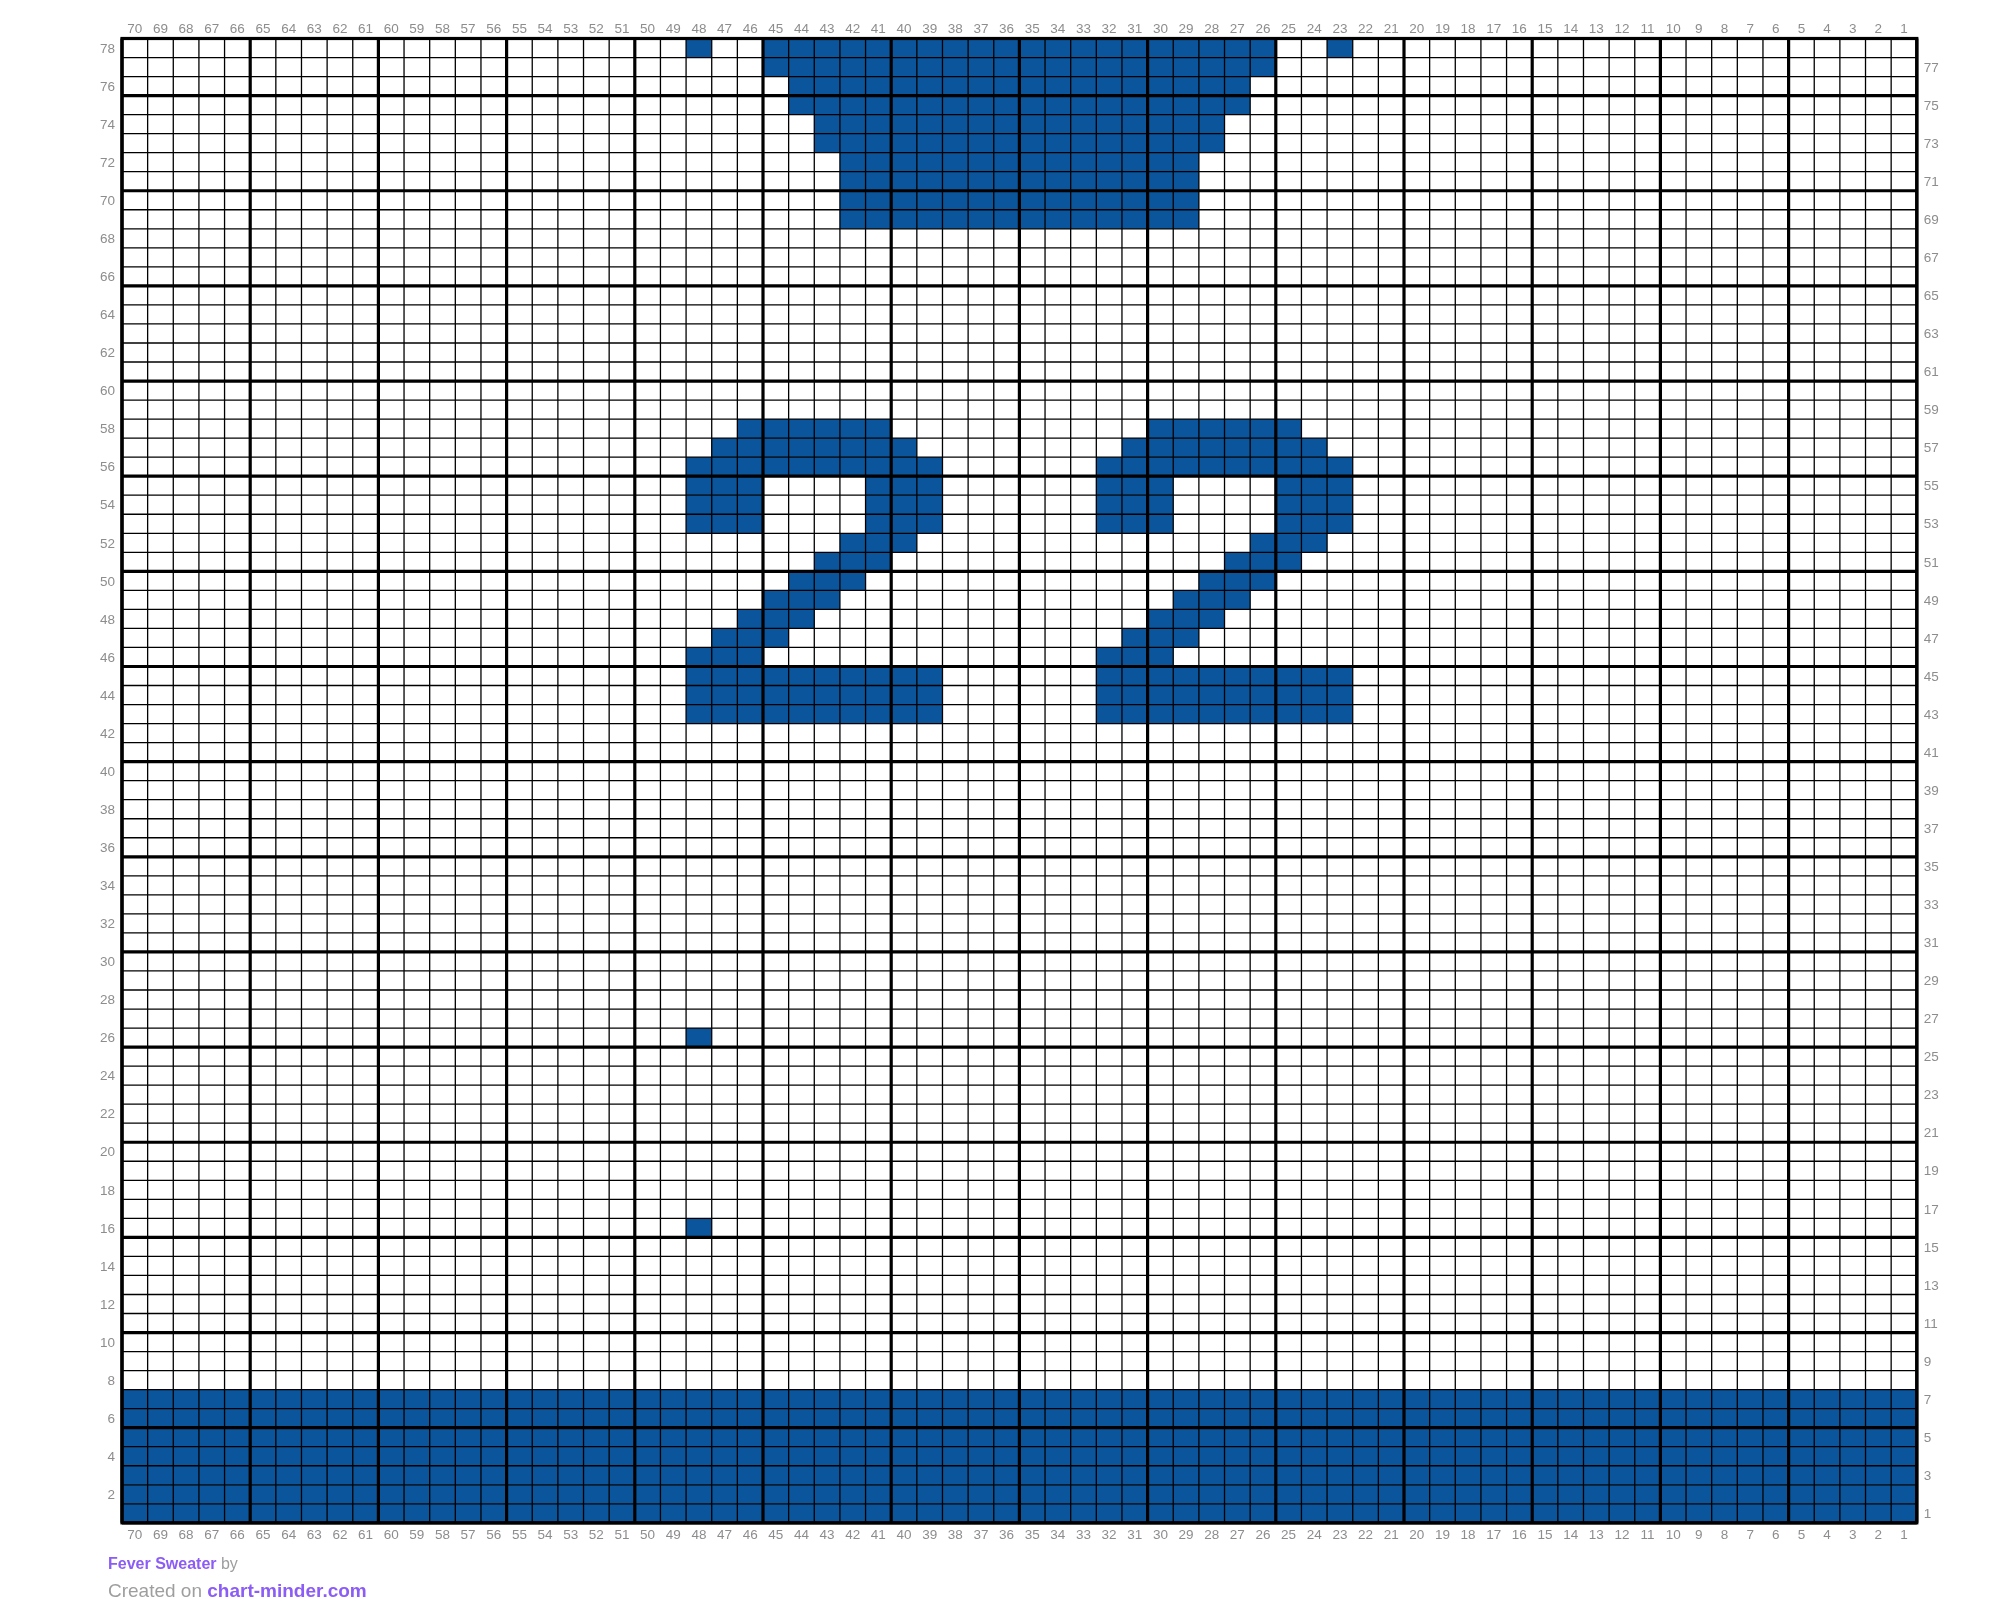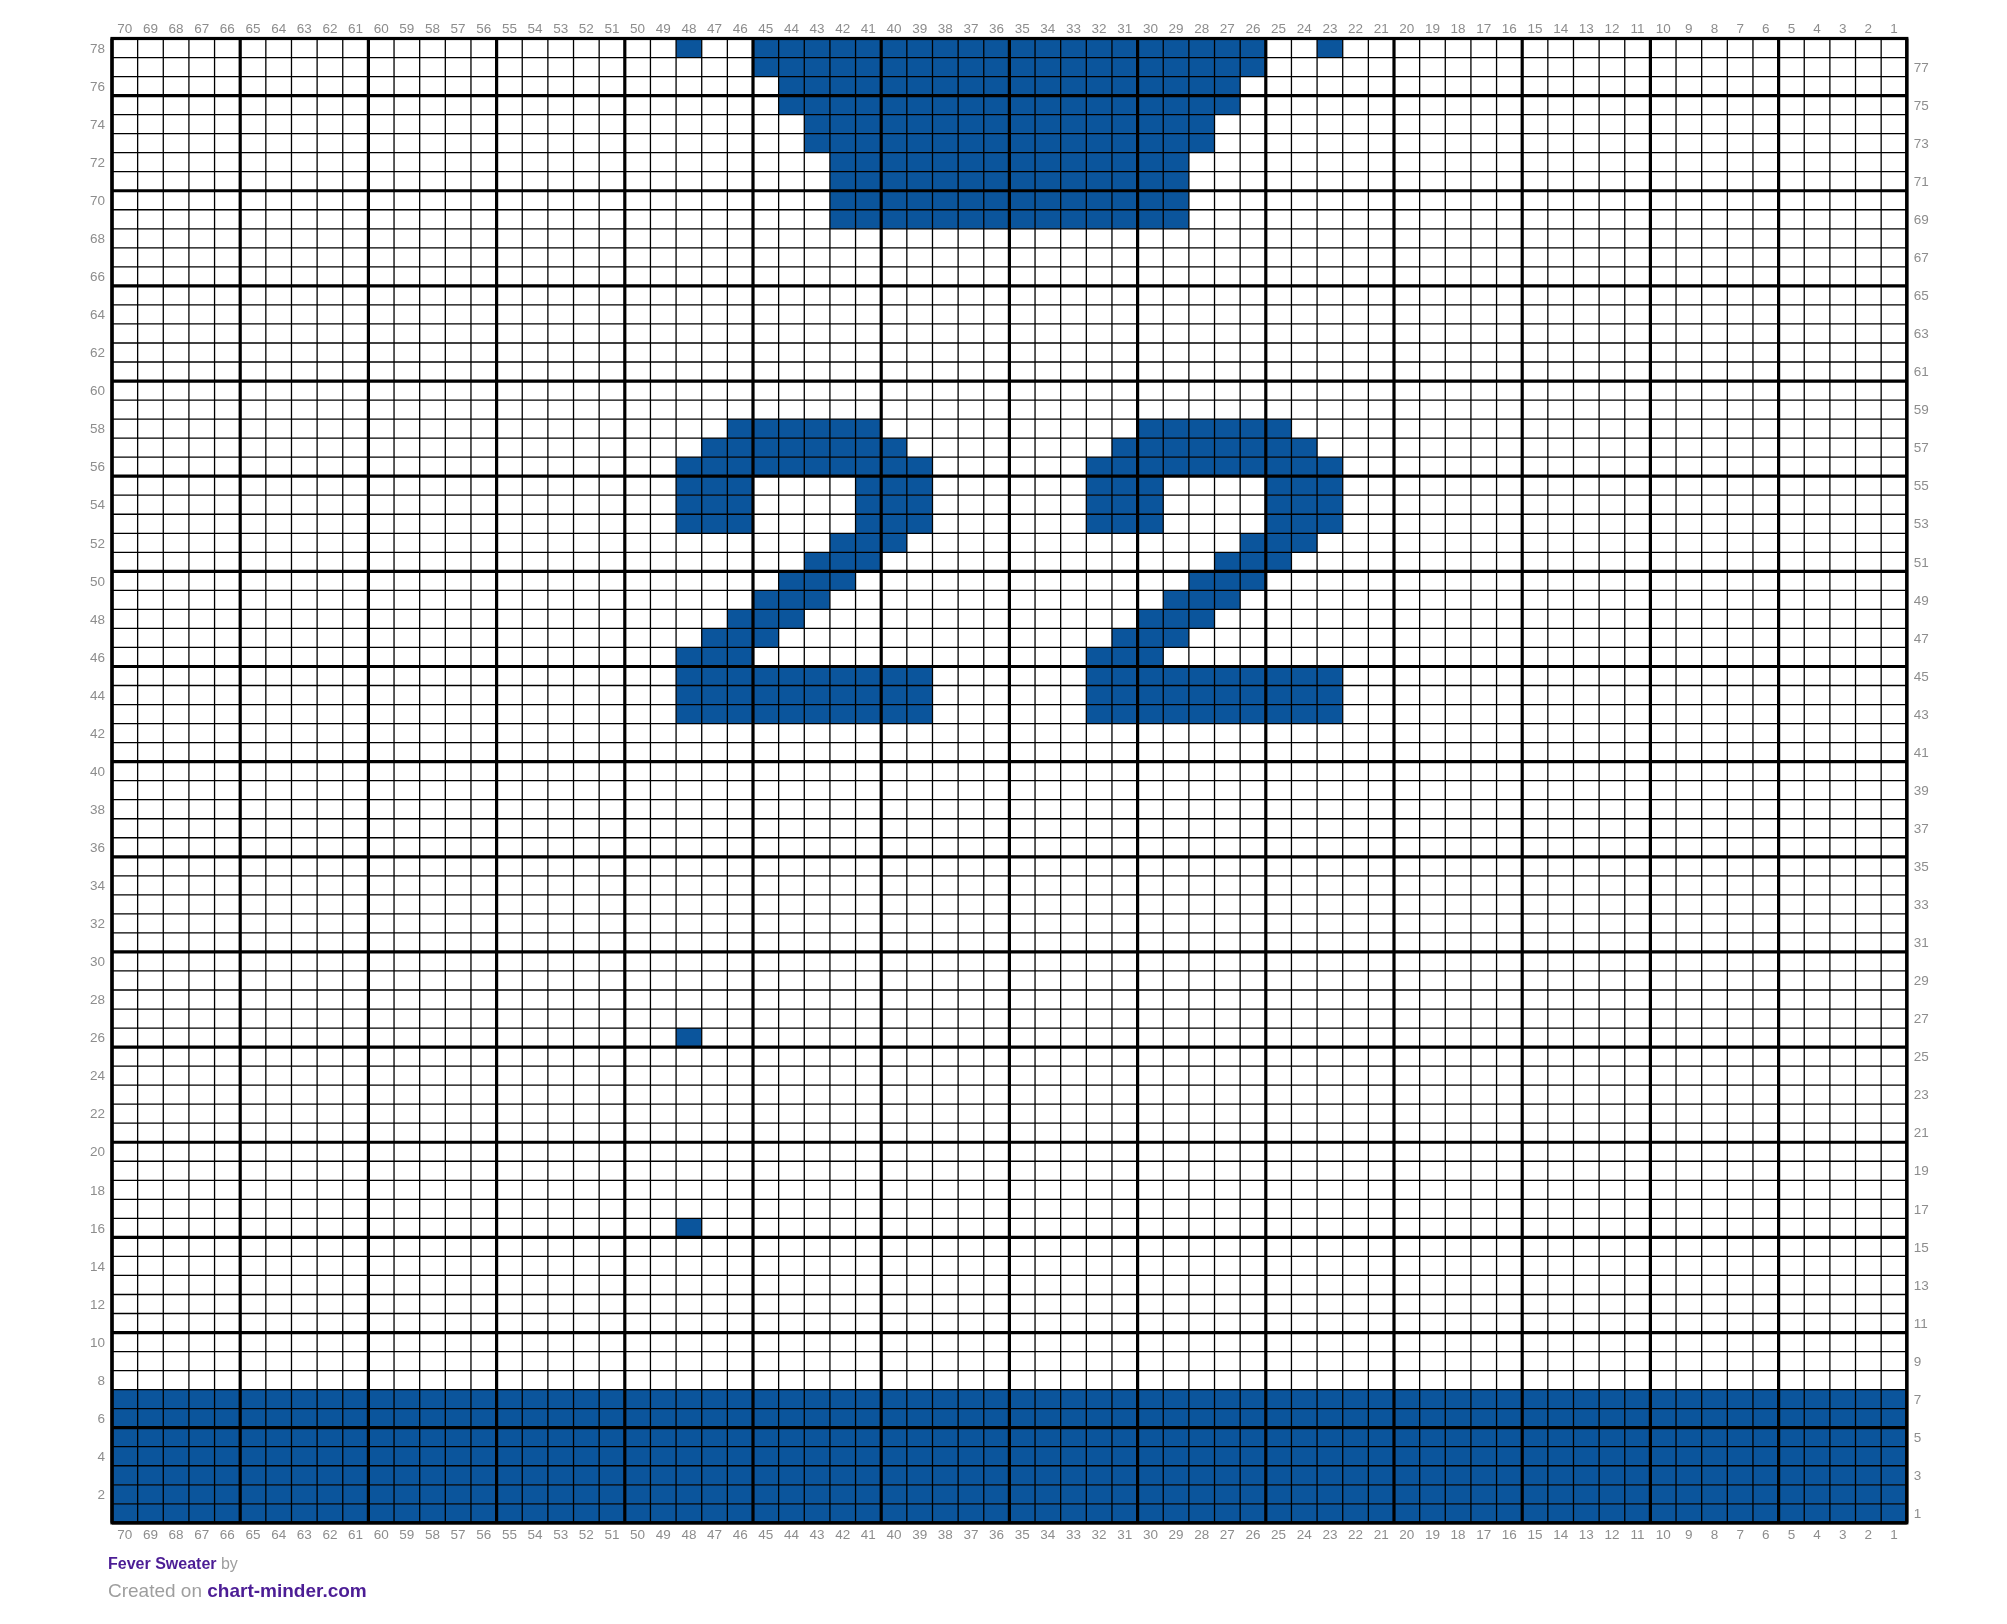--- a/index.html
+++ b/index.html
@@ -10,21 +10,21 @@
   }
   #page {
     position: relative;
     width: 2007px;
     height: 1624px;
     background: #ffffff;
     overflow: hidden;
   }
   #chart-area {
     position: absolute;
-    left: 6px;
+    left: 16px;
     top: 0;
     width: 1844px;
     height: 1560px;
     text-align: right;
   }
   #chart-svg { display: block; }
   #footer {
     position: absolute;
     left: 108px;
     top: 1554px;
@@ -33,21 +33,21 @@
     font-size: 16px;
     line-height: 20px;
     white-space: nowrap;
   }
   .footer-line2 {
     margin-top: 7px;
     font-size: 19px;
     line-height: 19px;
     white-space: nowrap;
   }
-  .f-dark   { color: #4c1d95; font-weight: bold; }
+  .f-dark   { color: #8b5cf6; font-weight: bold; }
   .f-muted  { color: #9e9e9e; font-weight: normal; text-align: right; }
 </style>
 </head>
 <body>
 
 <div id="page">
 
   <div id="chart-area">
     <svg id="chart-svg" width="2007" height="1560" xmlns="http://www.w3.org/2000/svg">
         <g>

